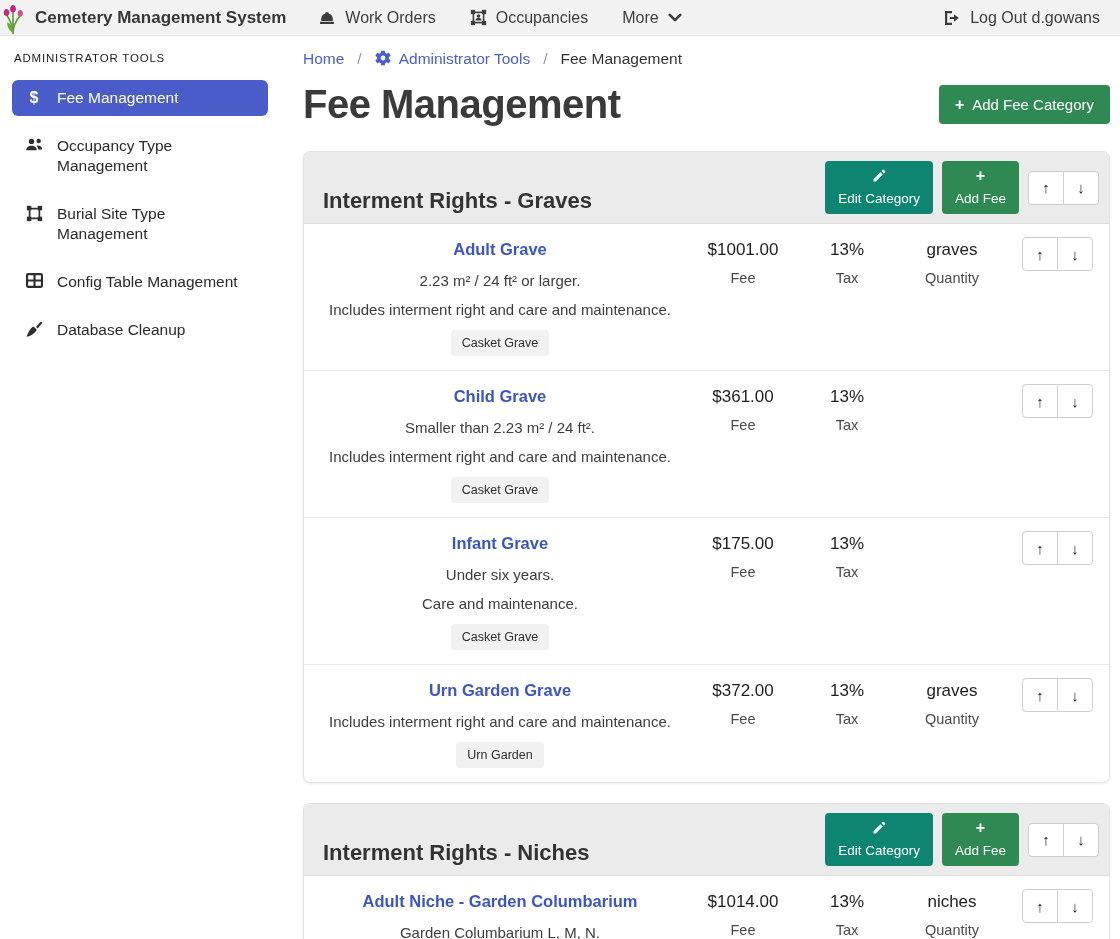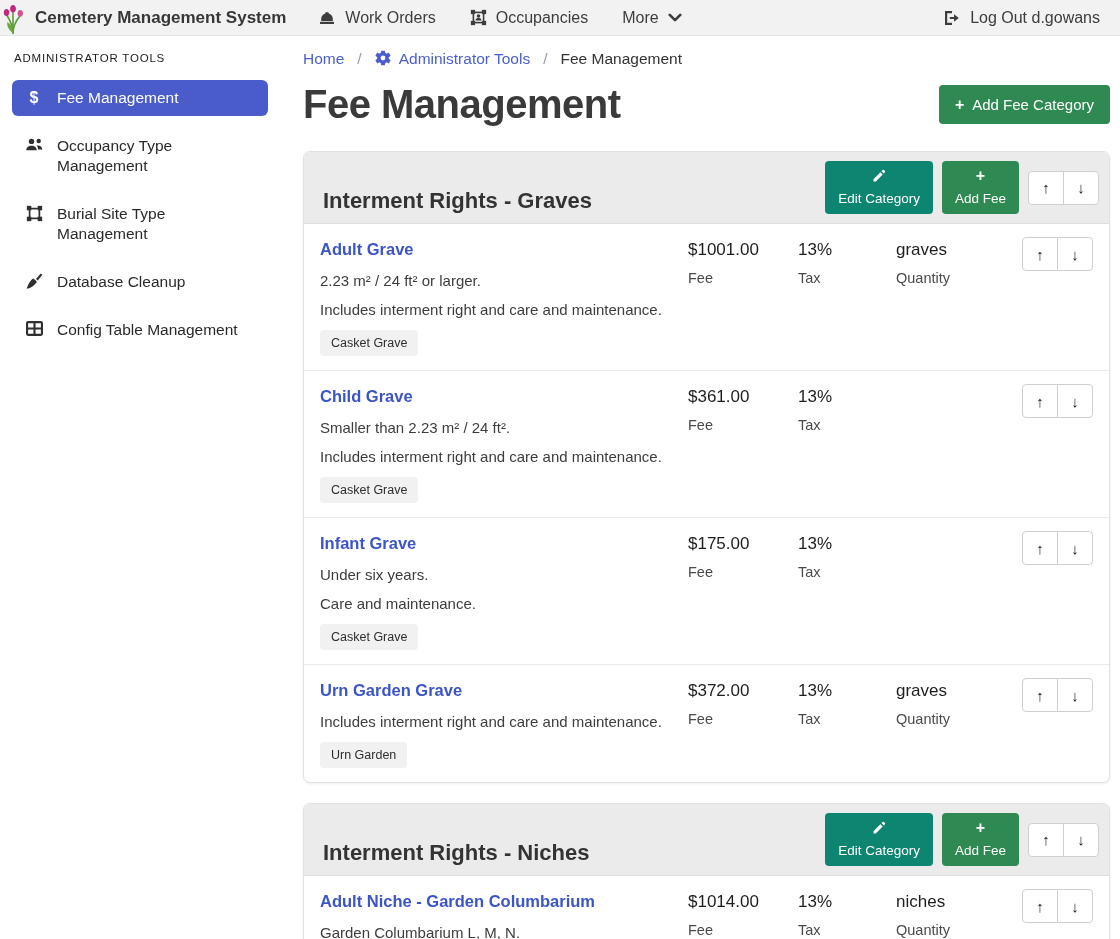--- a/index.html
+++ b/index.html
@@ -63,27 +63,27 @@
   .head-actions { display:flex; align-items:center; gap:9px; }
   .arrow-group { display:inline-flex; }
   .arrow-btn { width:36px; height:34px; background:#fff; border:1px solid #cfcfcf;
     font-size:15px; color:#222; cursor:pointer; line-height:1; }
   .arrow-btn:first-child { border-radius:4px 0 0 4px; }
   .arrow-btn:last-child { border-radius:0 4px 4px 0; margin-left:-1px; }
 
   
   .fee-row { display:flex; padding:13px 16px 14px 16px; align-items:flex-start; }
   .fee-row + .fee-row { border-top:1px solid #e9e9e9; }
-  .fee-main { flex:1; min-width:0; padding-right:8px; }
+  .fee-main { flex:1; min-width:0; padding-right:8px;text-align:center; }
   .fee-name { font-size:16.5px; font-weight:700; color:var(--link-blue-bold,#3b55c8);
     text-decoration:none; cursor:pointer; line-height:24px; display:inline-block; }
   .fee-desc { font-size:15px; color:#3d3d3d; margin-top:10px; line-height:19px; }
   .badge { display:inline-block; margin-top:11px; background:#f1f1f1;
     border-radius:4px; padding:6px 11px; font-size:12.5px; color:#2e2e2e; }
-  .col { padding-top:1px; }
+  .col { text-align:center; padding-top:1px; }
   .fee-col { width:110px; flex:0 0 110px; }
   .tax-col { width:98px; flex:0 0 98px; }
   .qty-col { width:112px; flex:0 0 112px; }
   .val { font-size:17px; color:#1e1e1e; line-height:24px; }
   .sub { font-size:14.5px; color:#4a4a4a; margin-top:8px; }
   .row-arrows { margin-left:14px; flex:0 0 auto; }
 </style>
 </head>
 <body>
 
@@ -189,36 +189,36 @@
               <rect x="11" y="0.8" width="4.2" height="4.2"></rect>
               <rect x="0.8" y="11" width="4.2" height="4.2"></rect>
               <rect x="11" y="11" width="4.2" height="4.2"></rect>
             </svg>
           </span>
     <span class="lbl">Burial Site Type Management</span>
   </a>
 
   <a class="side-item">
     <span class="icon">
+            <svg width="17" height="15" viewBox="0 0 16 14" fill="none" stroke="currentColor" stroke-width="2">
+              <rect x="1" y="1" width="14" height="12" rx="1"></rect>
+              <path d="M1 7h14M8 1v12"></path>
+            </svg>
+          </span>
+    <span class="lbl">Config Table Management</span>
+  </a>
+
+  <a class="side-item">
+    <span class="icon">
             <svg width="17" height="17" viewBox="0 0 16 16" fill="currentColor">
               <path d="M15.4 1.6L13.9.4l-4.5 5.3 1.6 1.4L15.4 1.6z"></path>
               <path d="M8.7 6.6L6.9 5.1C4.8 6.3 2.4 9.2.6 14.9c3-.5 6.1-1.8 9.6-6.4l-1.5-1.9z"></path>
             </svg>
           </span>
     <span class="lbl">Database Cleanup</span>
-  </a>
-
-  <a class="side-item">
-    <span class="icon">
-            <svg width="17" height="15" viewBox="0 0 16 14" fill="none" stroke="currentColor" stroke-width="2">
-              <rect x="1" y="1" width="14" height="12" rx="1"></rect>
-              <path d="M1 7h14M8 1v12"></path>
-            </svg>
-          </span>
-    <span class="lbl">Config Table Management</span>
   </a>
 </nav>
   </aside>
 
   <main class="main">
     <nav class="breadcrumb" id="breadcrumb">
         <a class="crumb">
           <span>Home</span>
         </a>
         <span class="crumb-sep">/</span>

